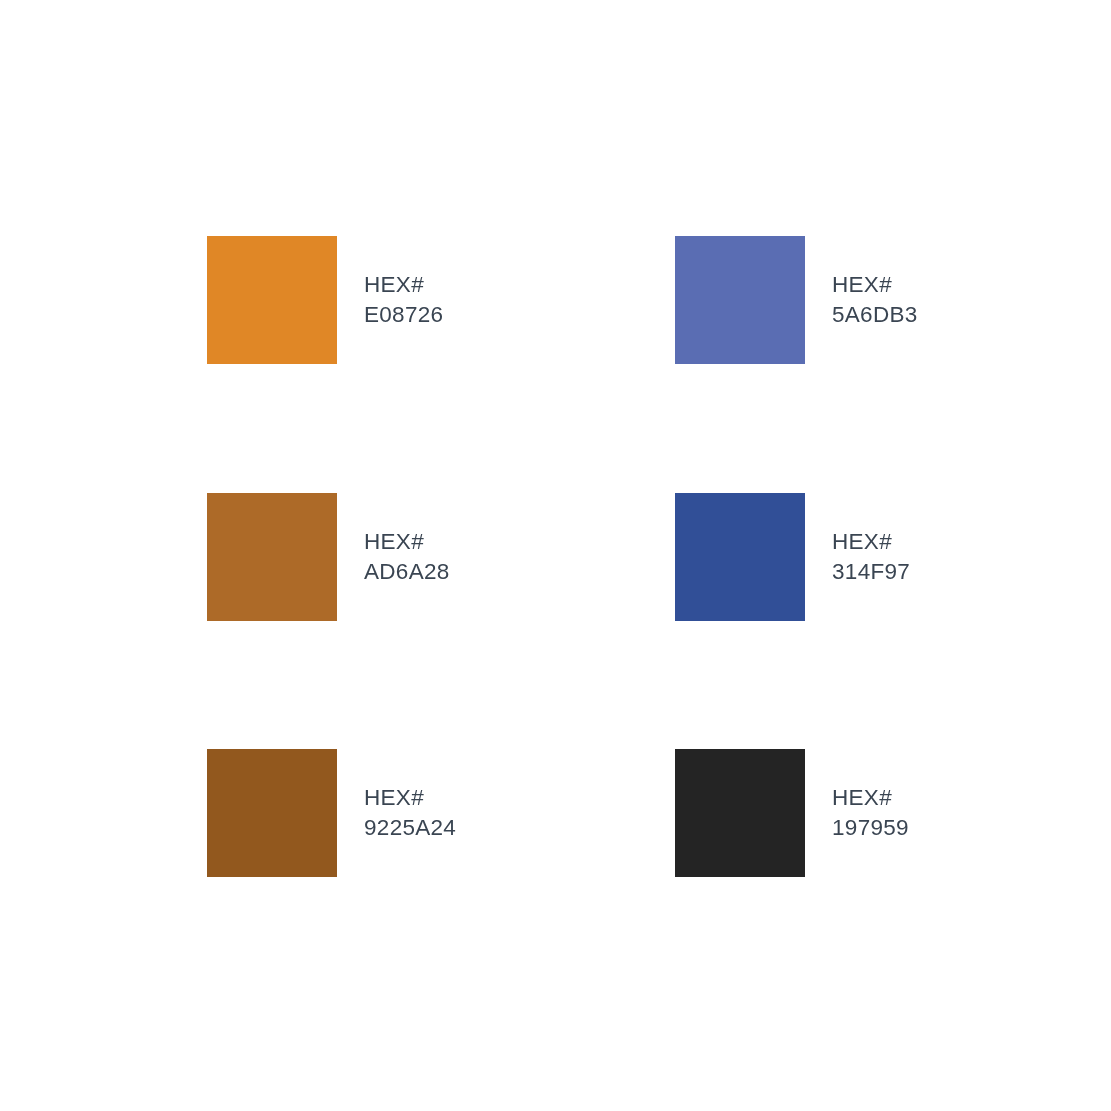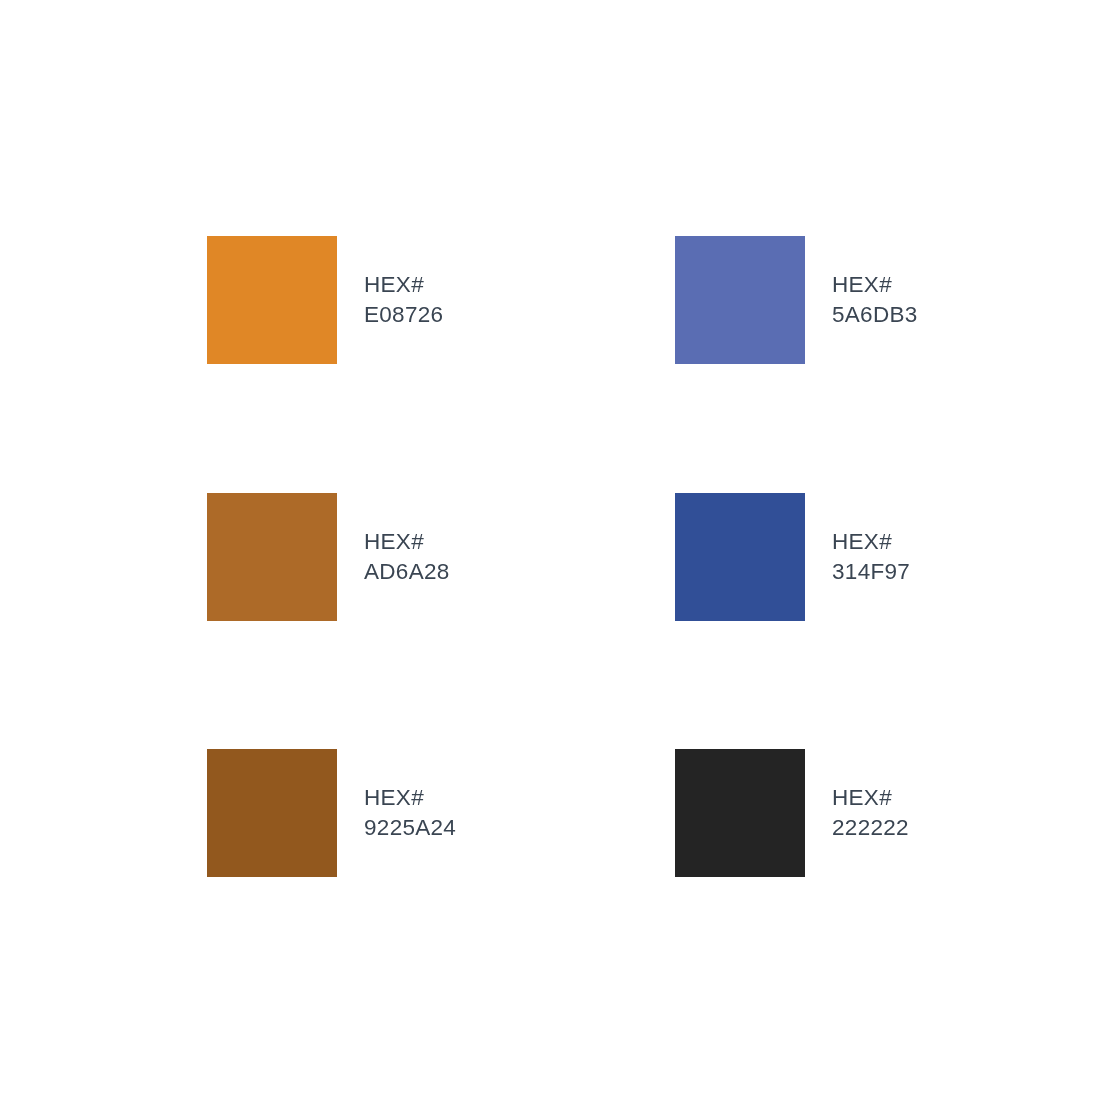--- a/index.html
+++ b/index.html
@@ -126,19 +126,19 @@
       <span class="swatch-label" style="color: rgb(58, 69, 82);">
         <span class="swatch-label-prefix">HEX#</span>
         <span class="swatch-label-value">9225A24</span>
       </span>
     </div>
 
     <div class="swatch-card swatch-card-right">
       <span class="swatch-chip" style="background-color: rgb(36, 36, 36);"></span>
       <span class="swatch-label" style="color: rgb(58, 69, 82);">
         <span class="swatch-label-prefix">HEX#</span>
-        <span class="swatch-label-value">222222</span>
+        <span class="swatch-label-value">197959</span>
       </span>
     </div>
 
   </div>
 
 </div>
 
 </body></html>

